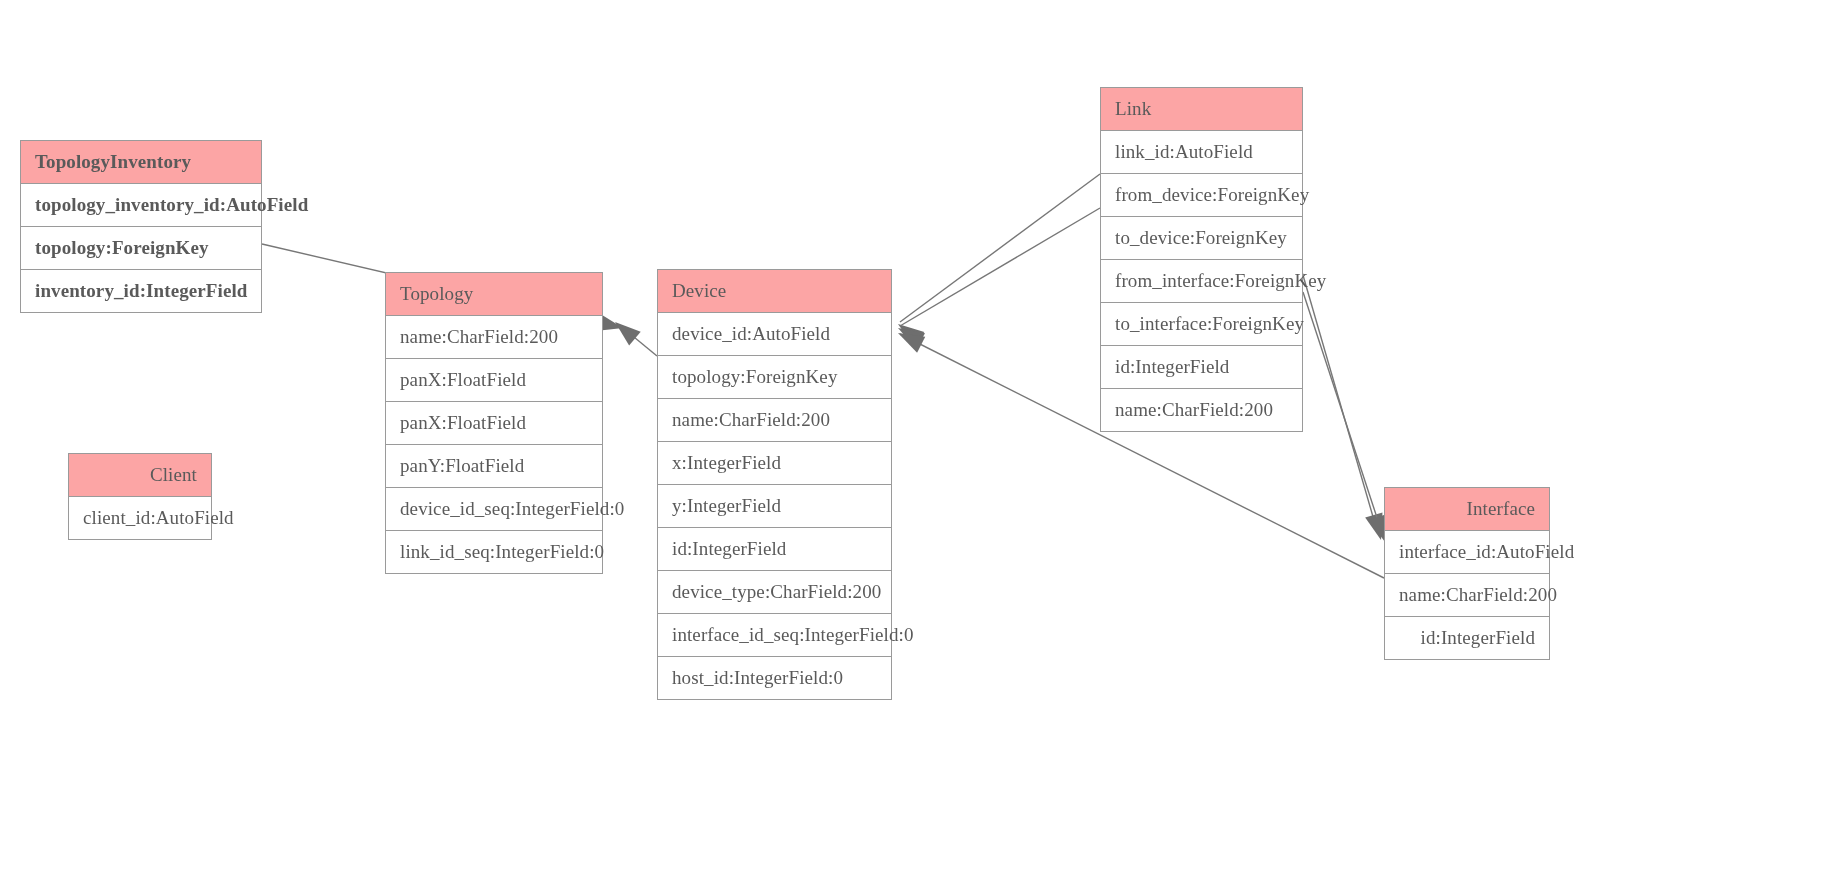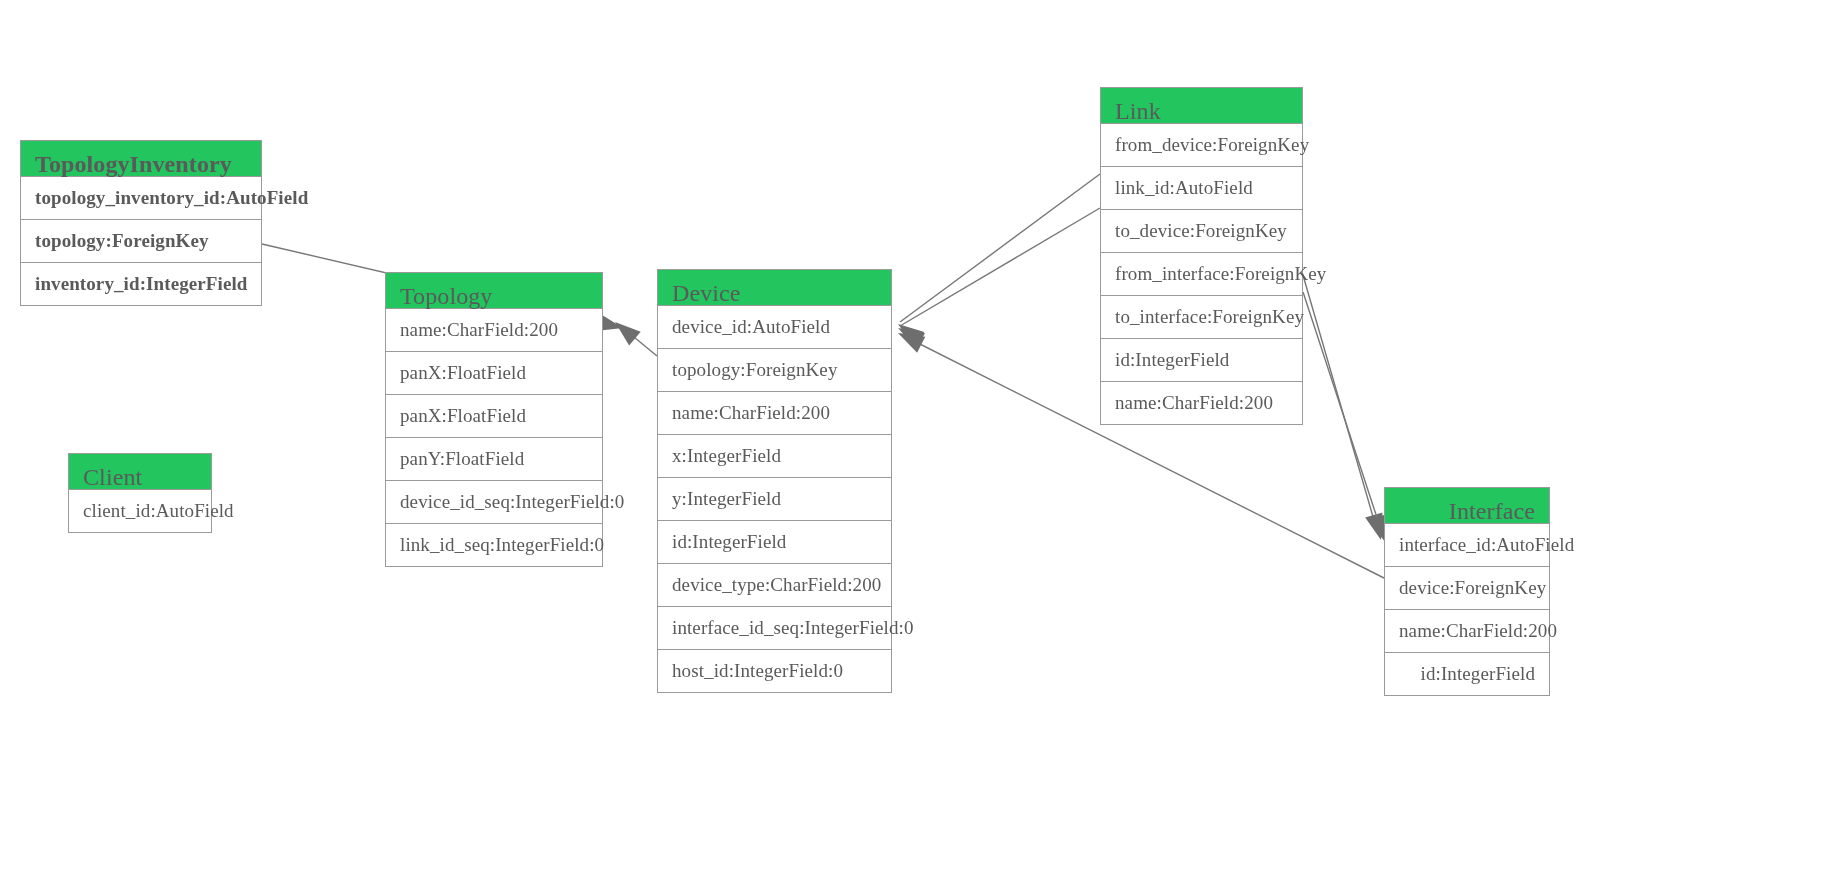--- a/index.html
+++ b/index.html
@@ -26,26 +26,26 @@
   }
   .entity {
     position: absolute;
     box-sizing: border-box;
     border: 1px solid #9a9a9a;
     background: #ffffff;
     z-index: 5;
   }
   .entity-header {
     box-sizing: border-box;
-    background: #22c55e;
+    background: #fca5a5;
     border-bottom: 1px solid #9a9a9a;
     color: #5a5a5a;
-    font-size: 24px;
+    font-size: 19px;
     line-height: 1;
-    padding: 11px 14px 0 14px;
+    padding: 11px 14px 12px 14px;
     white-space: nowrap;
     letter-spacing: 0.1px;
   }
   .entity-field {
     box-sizing: border-box;
     border-bottom: 1px solid #9a9a9a;
     color: #5a5a5a;
     font-size: 19px;
     line-height: 1;
     padding: 11px 14px 12px 14px;
@@ -93,21 +93,21 @@
       </g>
     </svg>
 
   <div id="entity-layer">
       <div class="entity" style="left: 20px; top: 140px; width: 242px; font-weight: bold;">
         <div class="entity-header">TopologyInventory</div>
         <div class="entity-field">topology_inventory_id:AutoField</div>
         <div class="entity-field">topology:ForeignKey</div>
         <div class="entity-field">inventory_id:IntegerField</div>
       </div>
-      <div class="entity" style="left: 68px; top: 453px; width: 144px;">
+      <div class="entity" style="left: 68px; top: 453px; width: 144px; text-align: right;">
         <div class="entity-header">Client</div>
         <div class="entity-field">client_id:AutoField</div>
       </div>
       <div class="entity" style="left: 385px; top: 272px; width: 218px;">
         <div class="entity-header">Topology</div>
         <div class="entity-field">name:CharField:200</div>
         <div class="entity-field">panX:FloatField</div>
         <div class="entity-field">panX:FloatField</div>
         <div class="entity-field">panY:FloatField</div>
         <div class="entity-field">device_id_seq:IntegerField:0</div>
@@ -120,30 +120,29 @@
         <div class="entity-field">name:CharField:200</div>
         <div class="entity-field">x:IntegerField</div>
         <div class="entity-field">y:IntegerField</div>
         <div class="entity-field">id:IntegerField</div>
         <div class="entity-field">device_type:CharField:200</div>
         <div class="entity-field">interface_id_seq:IntegerField:0</div>
         <div class="entity-field">host_id:IntegerField:0</div>
       </div>
       <div class="entity" style="left: 1100px; top: 87px; width: 203px;">
         <div class="entity-header">Link</div>
+        <div class="entity-field">link_id:AutoField</div>
         <div class="entity-field">from_device:ForeignKey</div>
-        <div class="entity-field">link_id:AutoField</div>
         <div class="entity-field">to_device:ForeignKey</div>
         <div class="entity-field">from_interface:ForeignKey</div>
         <div class="entity-field">to_interface:ForeignKey</div>
         <div class="entity-field">id:IntegerField</div>
         <div class="entity-field">name:CharField:200</div>
       </div>
       <div class="entity" style="left: 1384px; top: 487px; width: 166px; text-align: right;">
         <div class="entity-header">Interface</div>
         <div class="entity-field">interface_id:AutoField</div>
-        <div class="entity-field">device:ForeignKey</div>
         <div class="entity-field">name:CharField:200</div>
         <div class="entity-field">id:IntegerField</div>
       </div>
     </div>
 
 </div>
 
 </body></html>

